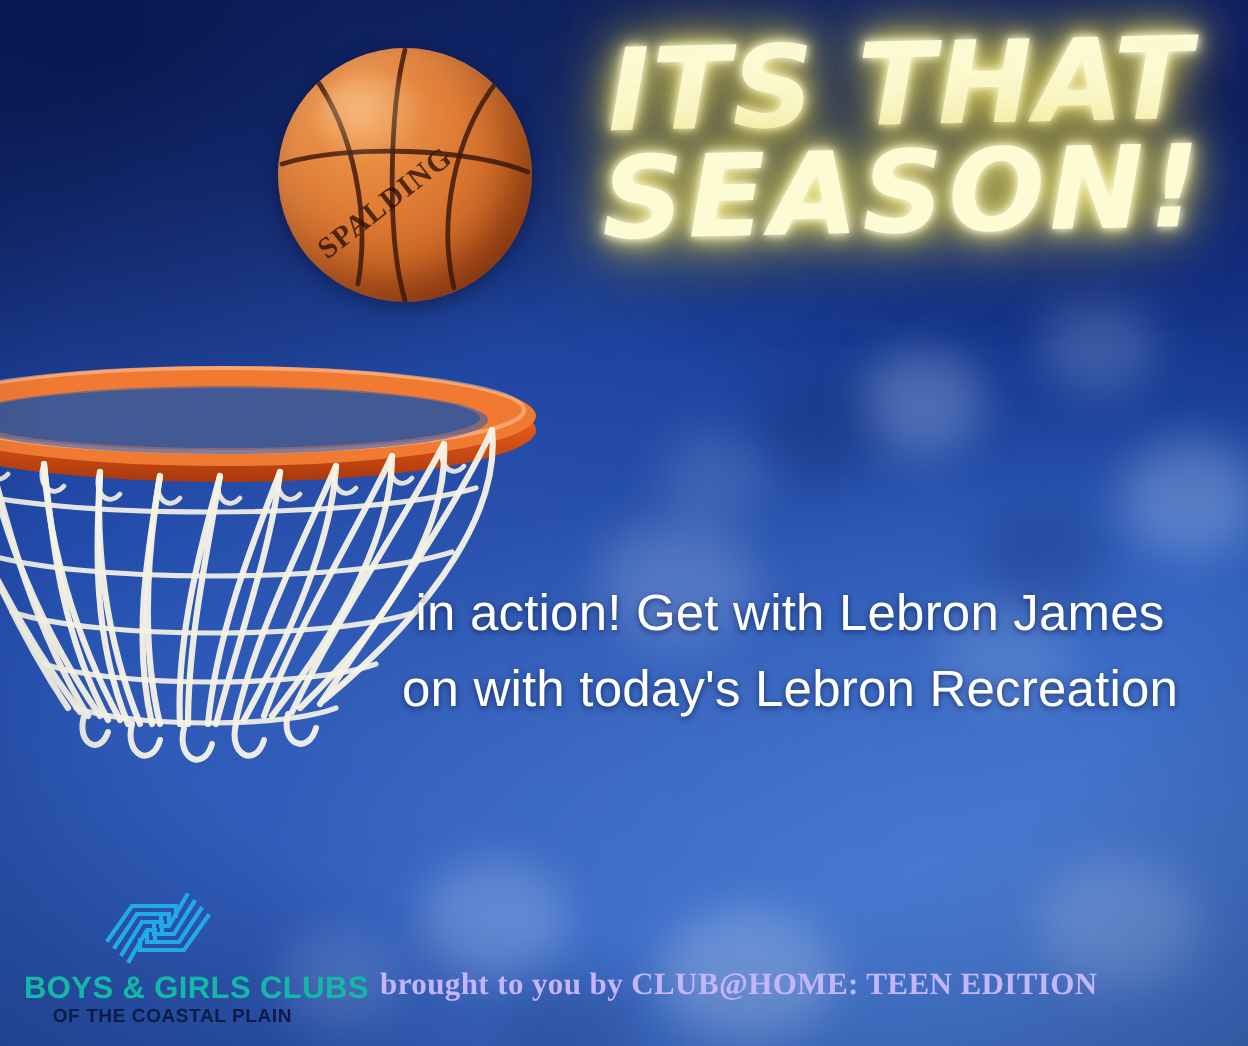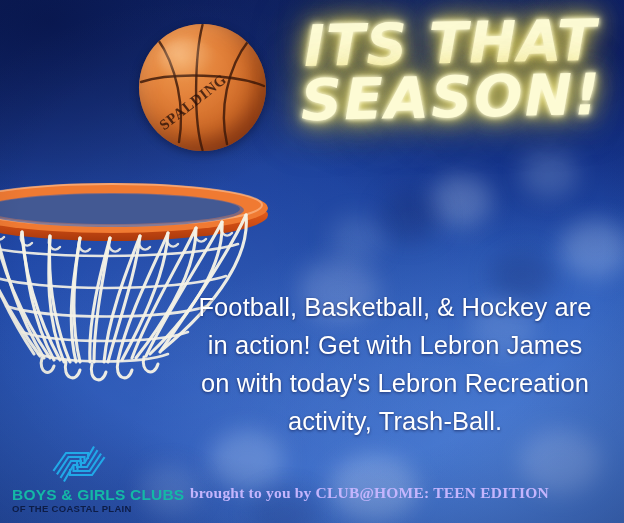--- a/index.html
+++ b/index.html
@@ -182,21 +182,21 @@
     font-size: 15.5px;
     letter-spacing: 0.2px;
     color: #14b8a6;
     white-space: nowrap;
   }
   .logo-line2 {
     position: absolute;
     left: 0;
     top: 60px;
     width: 134px;
-    text-align: left;
+    text-align: right;
     font-family: "Liberation Sans", sans-serif;
     font-weight: bold;
     font-size: 9.5px;
     letter-spacing: 0.3px;
     color: #0d1c46;
     white-space: nowrap;
   }
 </style>
 </head>
 <body>
@@ -320,24 +320,22 @@
   </svg>
 
   <div class="vignette"></div>
 
   <div class="headline">
     <span class="l1">ITS THAT</span>
     <span class="l2">SEASON!</span>
   </div>
 
   <div class="body-copy">
-    <span class="bline">Football, Basketball, &amp; Hockey are</span>
     <span class="bline">in action! Get with Lebron James</span>
     <span class="bline">on with today's Lebron Recreation</span>
-    <span class="bline">activity, Trash-Ball.</span>
   </div>
 
   <div class="tagline">brought to you by CLUB@HOME: TEEN EDITION</div>
 
   <div class="logo">
     <svg class="logo-mark" viewBox="0 0 58 42">
       <g fill="none" stroke="#21a9e8" stroke-width="2.1" stroke-linecap="square">
         <path d="M4 27 L16 10 L38 10 L38 15"></path>
         <path d="M7.5 30.5 L18.5 14 L34.5 14 L34.5 19"></path>
         <path d="M11 34 L21 18 L31 18 L31 23"></path>

